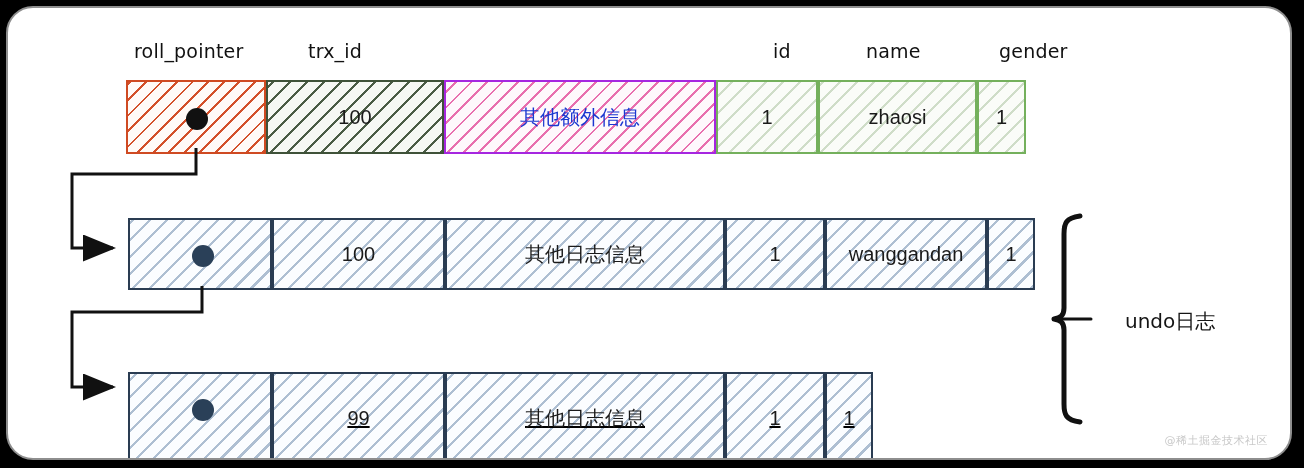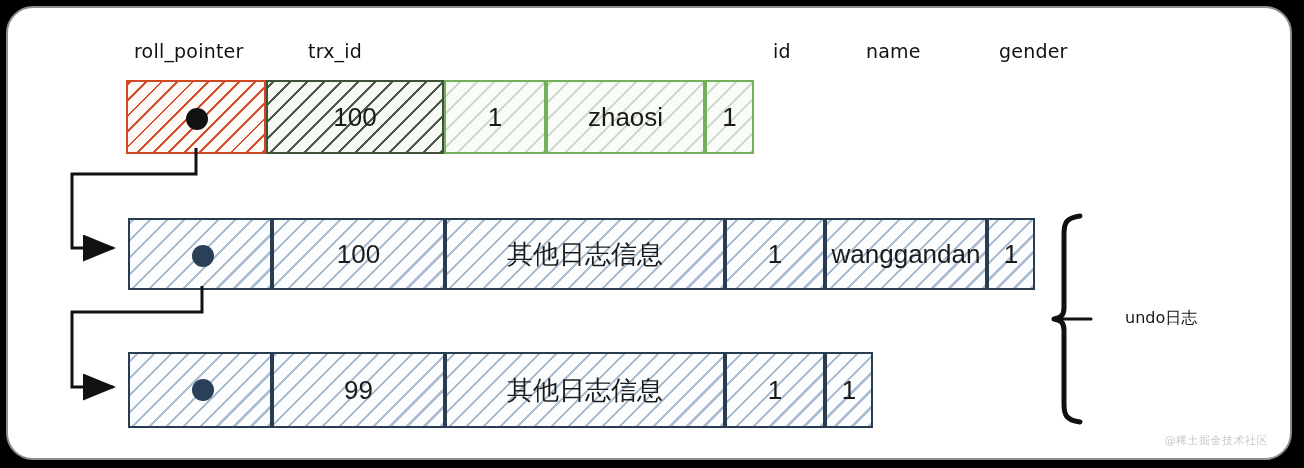--- a/index.html
+++ b/index.html
@@ -50,21 +50,21 @@
     position: absolute;
     display: flex;
     box-sizing: border-box;
   }
   .cell {
     position: relative;
     box-sizing: border-box;
     display: flex;
     align-items: center;
     justify-content: center;
-    font-size: 26px;
+    font-size: 20px;
     color: #1a1a1a;
     white-space: nowrap;
     overflow: hidden;
     text-align: right;
   }
   .cell .txt { position: relative; z-index: 2; }
 
   
   .h-orange {
     background-color: #fffaf7;
@@ -117,21 +117,21 @@
     width: 1286px;
     height: 454px;
     pointer-events: none;
     z-index: 4;
   }
 
   
   .undo-label {
     position: absolute;
     font-family: "DejaVu Sans", sans-serif;
-    font-size: 16px;
+    font-size: 20px;
     color: #151515;
     white-space: nowrap;
   }
 
   
   .watermark {
     position: absolute;
     right: 22px;
     bottom: 10px;
     font-size: 11px;
@@ -154,20 +154,23 @@
     <div class="hdr" style="left:991px; top:32px;">gender</div>
 
     <div class="row" style="left:118px; top:72px; height:74px;">
       <div class="cell h-orange" style="width:140px;">
         <span class="txt"></span>
         <span class="dot dot-black" style="width:22px;height:22px;left:58px;top:26px;"></span>
       </div>
       <div class="cell h-darkgreen" style="width:178px;">
         <span class="txt">100</span>
       </div>
+      <div class="cell h-pink" style="width:272px;">
+        <span class="txt blue-txt">其他额外信息</span>
+      </div>
       <div class="cell h-green" style="width:102px;">
         <span class="txt">1</span>
       </div>
       <div class="cell h-green" style="width:159px;">
         <span class="txt">zhaosi</span>
       </div>
       <div class="cell h-green" style="width:49px;">
         <span class="txt">1</span>
       </div>
     </div>
@@ -187,21 +190,21 @@
         <span class="txt">1</span>
       </div>
       <div class="cell h-blue" style="width:162px;">
         <span class="txt">wanggandan</span>
       </div>
       <div class="cell h-blue" style="width:48px;">
         <span class="txt">1</span>
       </div>
     </div>
 
-    <div class="row" style="left:120px; top:344px; height:76px;">
+    <div class="row" style="left:120px; top:364px; height:92px;text-decoration:underline;">
       <div class="cell h-blue" style="width:144px;">
         <span class="txt"></span>
         <span class="dot dot-navy" style="width:22px;height:22px;left:62px;top:25px;"></span>
       </div>
       <div class="cell h-blue" style="width:173px;">
         <span class="txt">99</span>
       </div>
       <div class="cell h-blue" style="width:280px;">
         <span class="txt">其他日志信息</span>
       </div>

